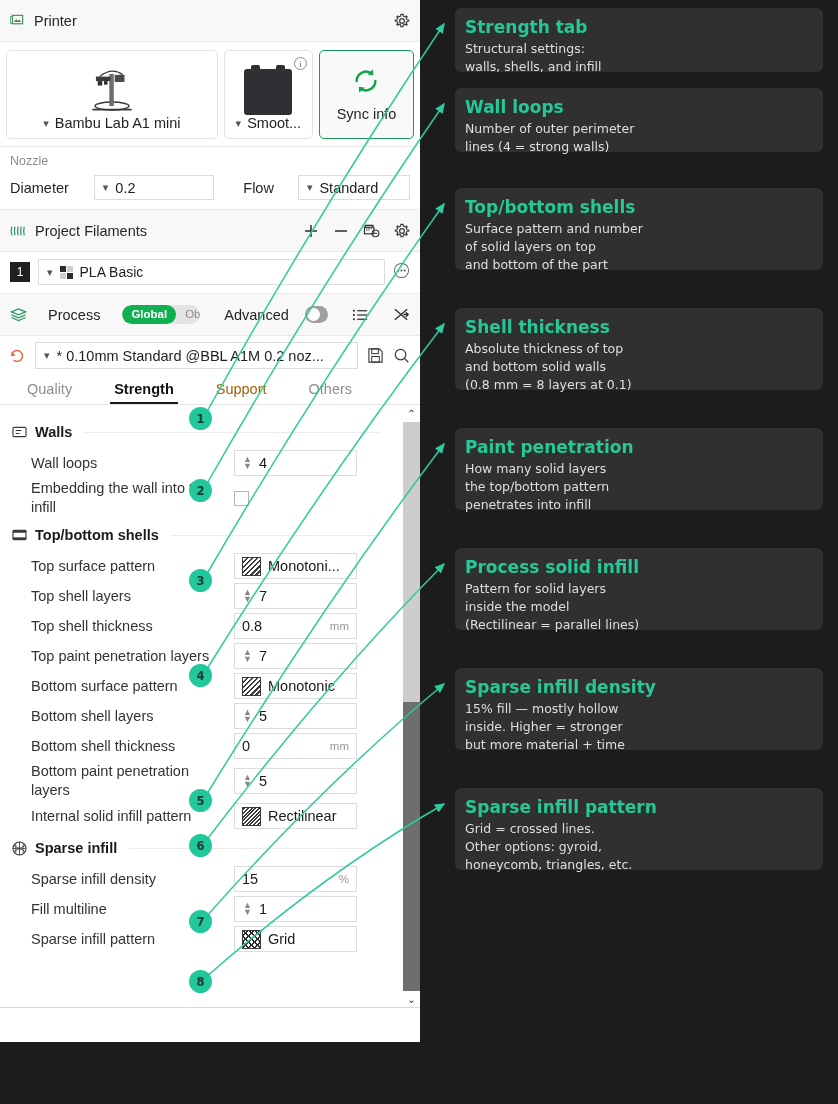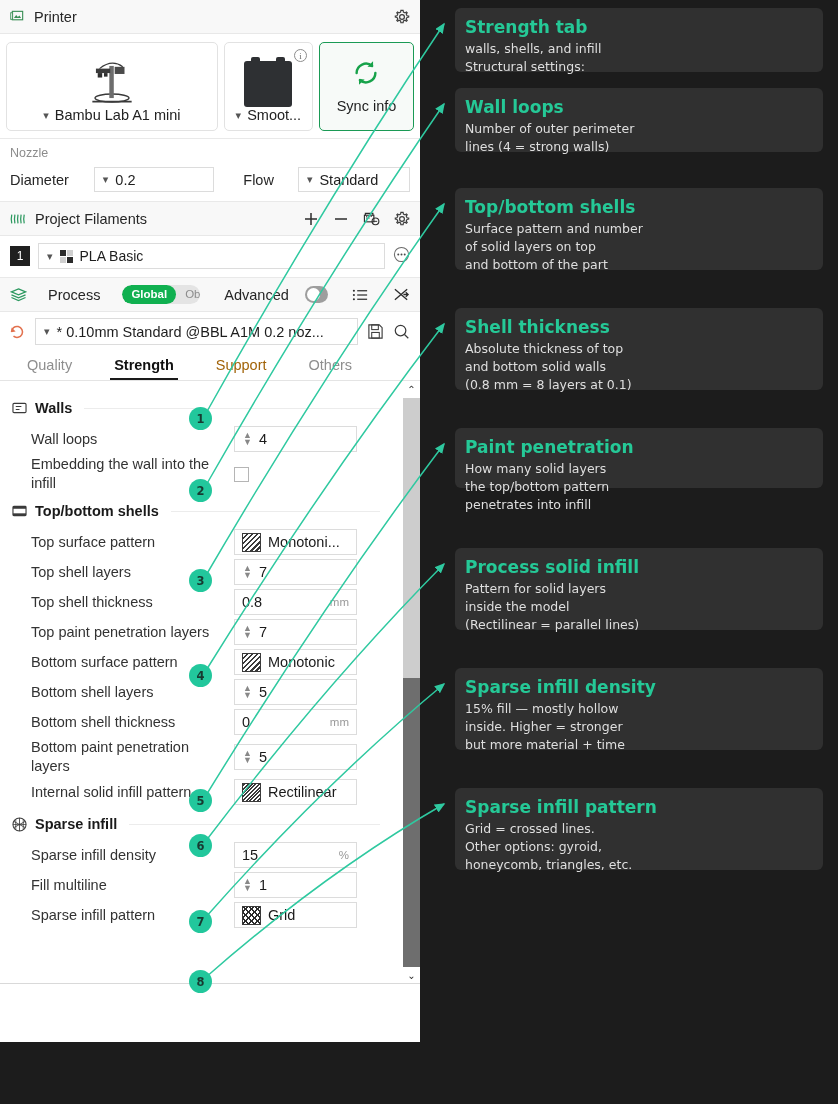--- a/index.html
+++ b/index.html
@@ -12,21 +12,21 @@
   #root { position: relative; width: 838px; height: 1104px; }
 
   
   #app-panel {
     position: absolute; left: 0; top: 0; width: 420px; height: 1042px;
     background: #ffffff; overflow: hidden;
   }
 
   
   .sec-header {
-    height: 34px; display: flex; align-items: center;
+    height: 42px; display: flex; align-items: center;
     padding: 0 10px; background: #f8f8f8;
     border-bottom: 1px solid #e8e8e8;
   }
   .sec-header .ttl { font-size: 14.5px; color: #262626; margin-left: 9px; }
   .sec-header .spacer { flex: 1; }
   .ico { display: inline-flex; align-items: center; justify-content: center; }
 
   
   #printer-row {
     display: flex; gap: 6px; padding: 8px 6px 7px 6px; background: #fff;
@@ -612,41 +612,41 @@
       <div class="marker" style="left: 189px; top: 664px;">4</div>
       <div class="marker" style="left: 189px; top: 789px;">5</div>
       <div class="marker" style="left: 189px; top: 834px;">6</div>
       <div class="marker" style="left: 189px; top: 910px;">7</div>
       <div class="marker" style="left: 189px; top: 970px;">8</div>
     </div>
 
   <div id="notes">
       <div class="note" style="top: 8px; height: 64px;">
         <div class="nh">Strength tab</div>
+        <div class="nl">Structural settings:</div>
         <div class="nl">walls, shells, and infill</div>
-        <div class="nl">Structural settings:</div>
       </div>
       <div class="note" style="top: 88px; height: 64px;">
         <div class="nh">Wall loops</div>
         <div class="nl">Number of outer perimeter</div>
         <div class="nl">lines (4 = strong walls)</div>
       </div>
       <div class="note" style="top: 188px; height: 82px;">
         <div class="nh">Top/bottom shells</div>
         <div class="nl">Surface pattern and number</div>
         <div class="nl">of solid layers on top</div>
         <div class="nl">and bottom of the part</div>
       </div>
       <div class="note" style="top: 308px; height: 82px;">
         <div class="nh">Shell thickness</div>
         <div class="nl">Absolute thickness of top</div>
         <div class="nl">and bottom solid walls</div>
         <div class="nl">(0.8 mm = 8 layers at 0.1)</div>
       </div>
-      <div class="note" style="top: 428px; height: 60px;">
+      <div class="note" style="top: 428px; height: 82px;">
         <div class="nh">Paint penetration</div>
         <div class="nl">How many solid layers</div>
         <div class="nl">the top/bottom pattern</div>
         <div class="nl">penetrates into infill</div>
       </div>
       <div class="note" style="top: 548px; height: 82px;">
         <div class="nh">Process solid infill</div>
         <div class="nl">Pattern for solid layers</div>
         <div class="nl">inside the model</div>
         <div class="nl">(Rectilinear = parallel lines)</div>

